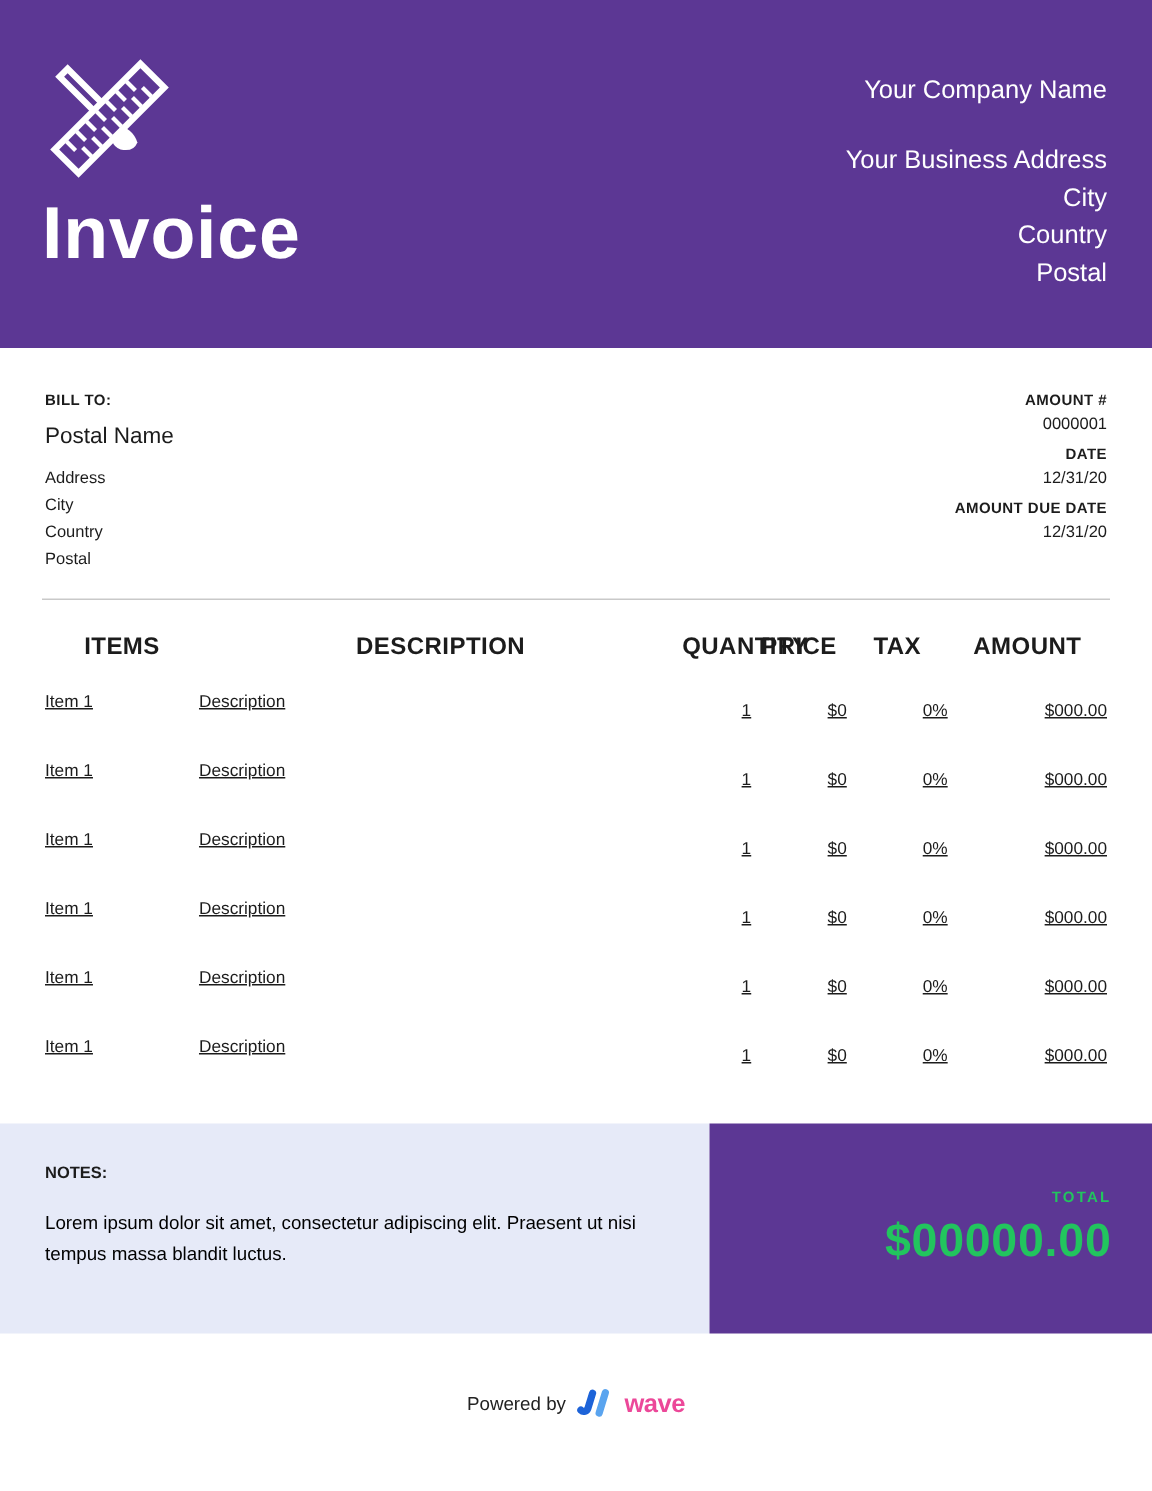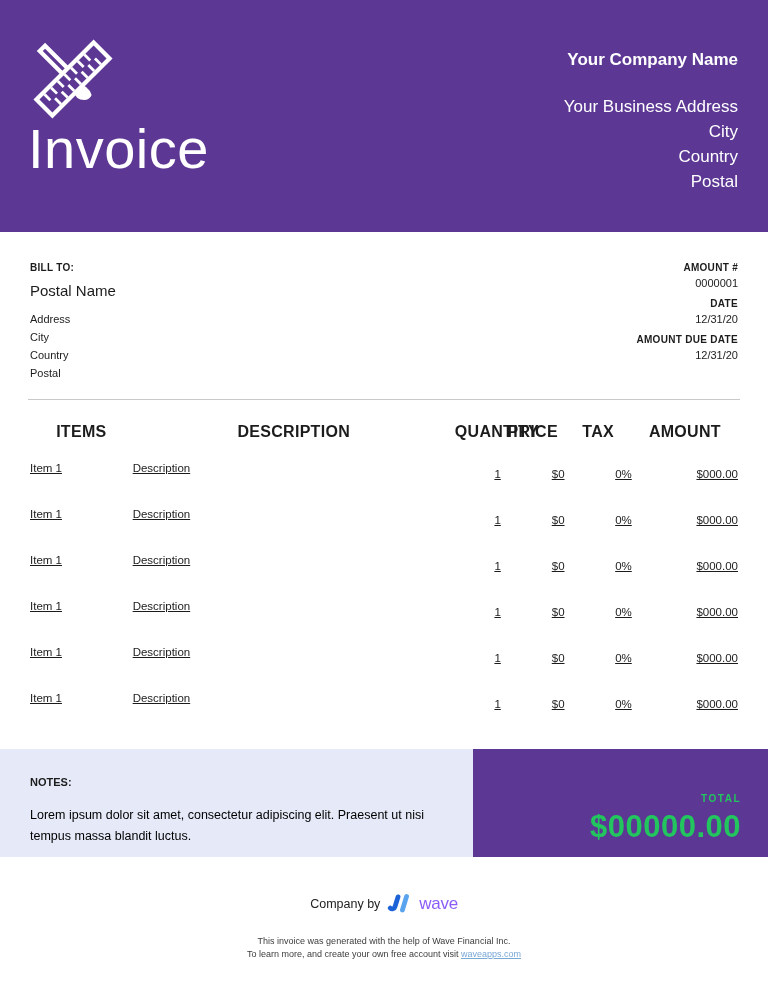--- a/index.html
+++ b/index.html
@@ -11,23 +11,23 @@
     --ink:#1C1C1C;
   }
   *{margin:0;padding:0;box-sizing:border-box;}
   html,body{background:#fff;}
   body{font-family:"Liberation Sans","DejaVu Sans",sans-serif;color:var(--ink);}
   .page{width:768px;height:994px;background:#fff;position:relative;overflow:hidden;margin:0 auto;}
 
   
   .header{position:relative;width:100%;height:232px;background:var(--purple);color:#fff;}
   .logo{position:absolute;left:26px;top:32px;width:94px;height:94px;}
-  .invoice-title{position:absolute;left:28px;top:116px;font-size:56px;font-weight:400;letter-spacing:0.5px;}
+  .invoice-title{position:absolute;left:28px;top:128px;font-size:49px;font-weight:700;letter-spacing:0.5px;}
   .company-block{position:absolute;right:30px;top:50px;text-align:right;}
-  .company-name{font-size:17px;font-weight:bold;margin-bottom:24px;}
+  .company-name{font-size:17px;font-weight:normal;margin-bottom:24px;}
   .company-address div{font-size:17px;line-height:25px;font-weight:400;}
 
   
   .billing{display:flex;justify-content:space-between;padding:30px 30px 0;}
   .billto-label{font-size:10px;font-weight:bold;letter-spacing:0.3px;margin-bottom:9px;}
   .billto-name{font-size:15px;margin-bottom:11px;}
   .billto-lines div{font-size:11px;line-height:18px;}
   .invoice-meta{text-align:right;}
   .meta-label{font-size:10px;font-weight:bold;letter-spacing:0.3px;margin-bottom:4px;}
   .meta-value{font-size:11px;margin-bottom:9px;}
@@ -36,34 +36,34 @@
   
   table.items{width:calc(100% - 60px);margin:0 30px;border-collapse:collapse;table-layout:fixed;}
   table.items th{font-size:16px;font-weight:bold;letter-spacing:0.3px;padding:23px 0 4px;text-align:center;}
   table.items td{height:46px;vertical-align:middle;font-size:11.5px;text-decoration:underline;}
   col.w-item{width:14.5%;} col.w-desc{width:45.5%;} col.w-qty{width:6.5%;}
   col.w-price{width:9%;} col.w-tax{width:9.5%;} col.w-amount{width:15%;}
   .num{text-align:right;}
   td.num{padding-top:11px;}
 
   
-  .summary{display:flex;margin-top:28px;height:108px;}
+  .summary{display:flex;margin-top:28px;height:140px;}
   .notes{width:473px;background:var(--notes-bg);padding:27px 30px 0;}
   .notes-label{font-size:11px;font-weight:bold;margin-bottom:17px;}
   .notes-text{font-size:12.5px;line-height:21px;max-width:405px;color:#000000;}
   .total-box{flex:1;background:var(--purple);color:#22c55e;text-align:right;padding:44px 27px 0;}
   .total-label{font-size:10px;font-weight:bold;letter-spacing:1.5px;}
   .total-amount{font-size:31px;font-weight:bold;margin-top:5px;letter-spacing:0.5px;}
 
   
   .footer{text-align:center;margin-top:36px;}
   .powered{display:inline-flex;align-items:center;gap:7px;}
   .powered-by{font-size:12.5px;color:#222;}
   .wave-icon{width:25px;height:21px;display:block;}
-  .wave-brand{font-size:17px;font-weight:normal;color:#8b5cf6;letter-spacing:-0.3px;}
+  .wave-brand{font-size:17px;font-weight:bold;color:#ec4899;letter-spacing:-0.3px;}
   .fineprint{margin-top:21px;font-size:9px;line-height:13px;color:#3C3C3C;}
   .fineprint a{color:var(--link-blue);text-decoration:underline;}
 </style>
 </head>
 <body>
 
 <div class="page">
 
   <div class="header">
     <svg class="logo" viewBox="0 0 100 100">
@@ -210,26 +210,22 @@
       <div class="notes-text">Lorem ipsum dolor sit amet, consectetur adipiscing elit. Praesent ut nisi tempus massa blandit luctus.</div>
     </div>
     <div class="total-box">
       <div class="total-label">TOTAL</div>
       <div class="total-amount">$00000.00</div>
     </div>
   </div>
 
   <div class="footer">
     <div class="powered">
-      <span class="powered-by">Company by</span>
+      <span class="powered-by">Powered by</span>
       <svg class="wave-icon" viewBox="0 0 24 20">
         <path d="M10.6 3.6 L7.7 13 C7.1 15.2 4.6 15.9 3.1 14.4" fill="none" stroke="var(--wave-blue-dark)" stroke-width="4.6" stroke-linecap="round"></path>
         <path d="M18.8 3.2 L14.8 16.3" fill="none" stroke="var(--wave-blue-light)" stroke-width="4.6" stroke-linecap="round"></path>
       </svg>
       <span class="wave-brand">wave</span>
     </div>
-    <div class="fineprint">
-      <div>This invoice was generated with the help of Wave Financial Inc.</div>
-      <div><span>To learn more, and create your own free account visit </span><a href="#">waveapps.com</a></div>
-    </div>
   </div>
 
 </div>
 
 </body></html>

